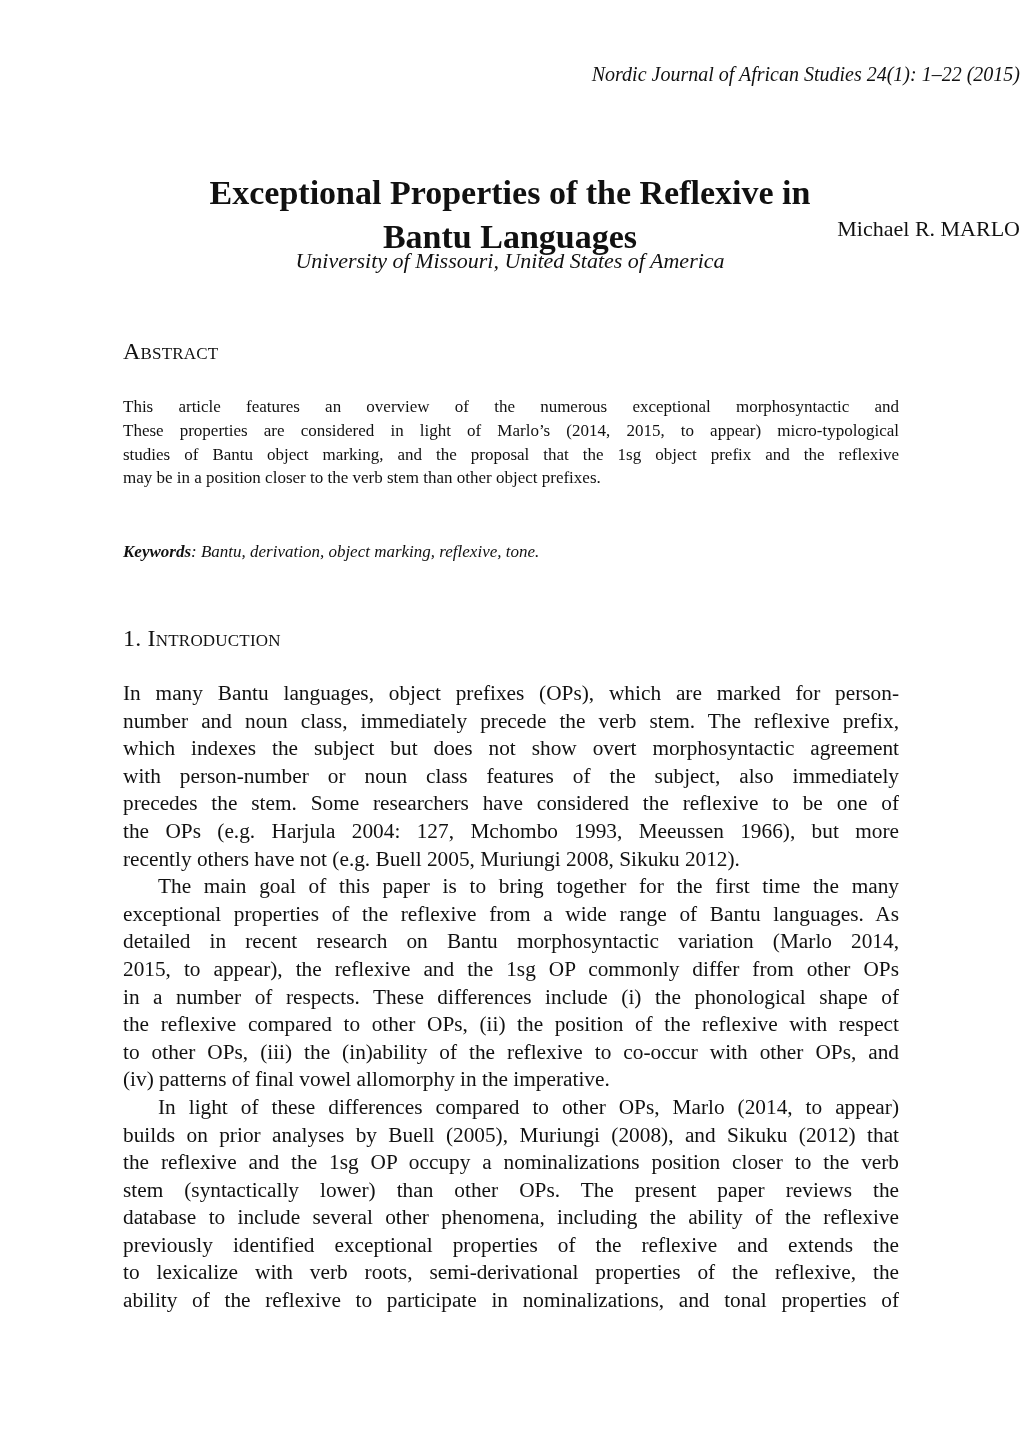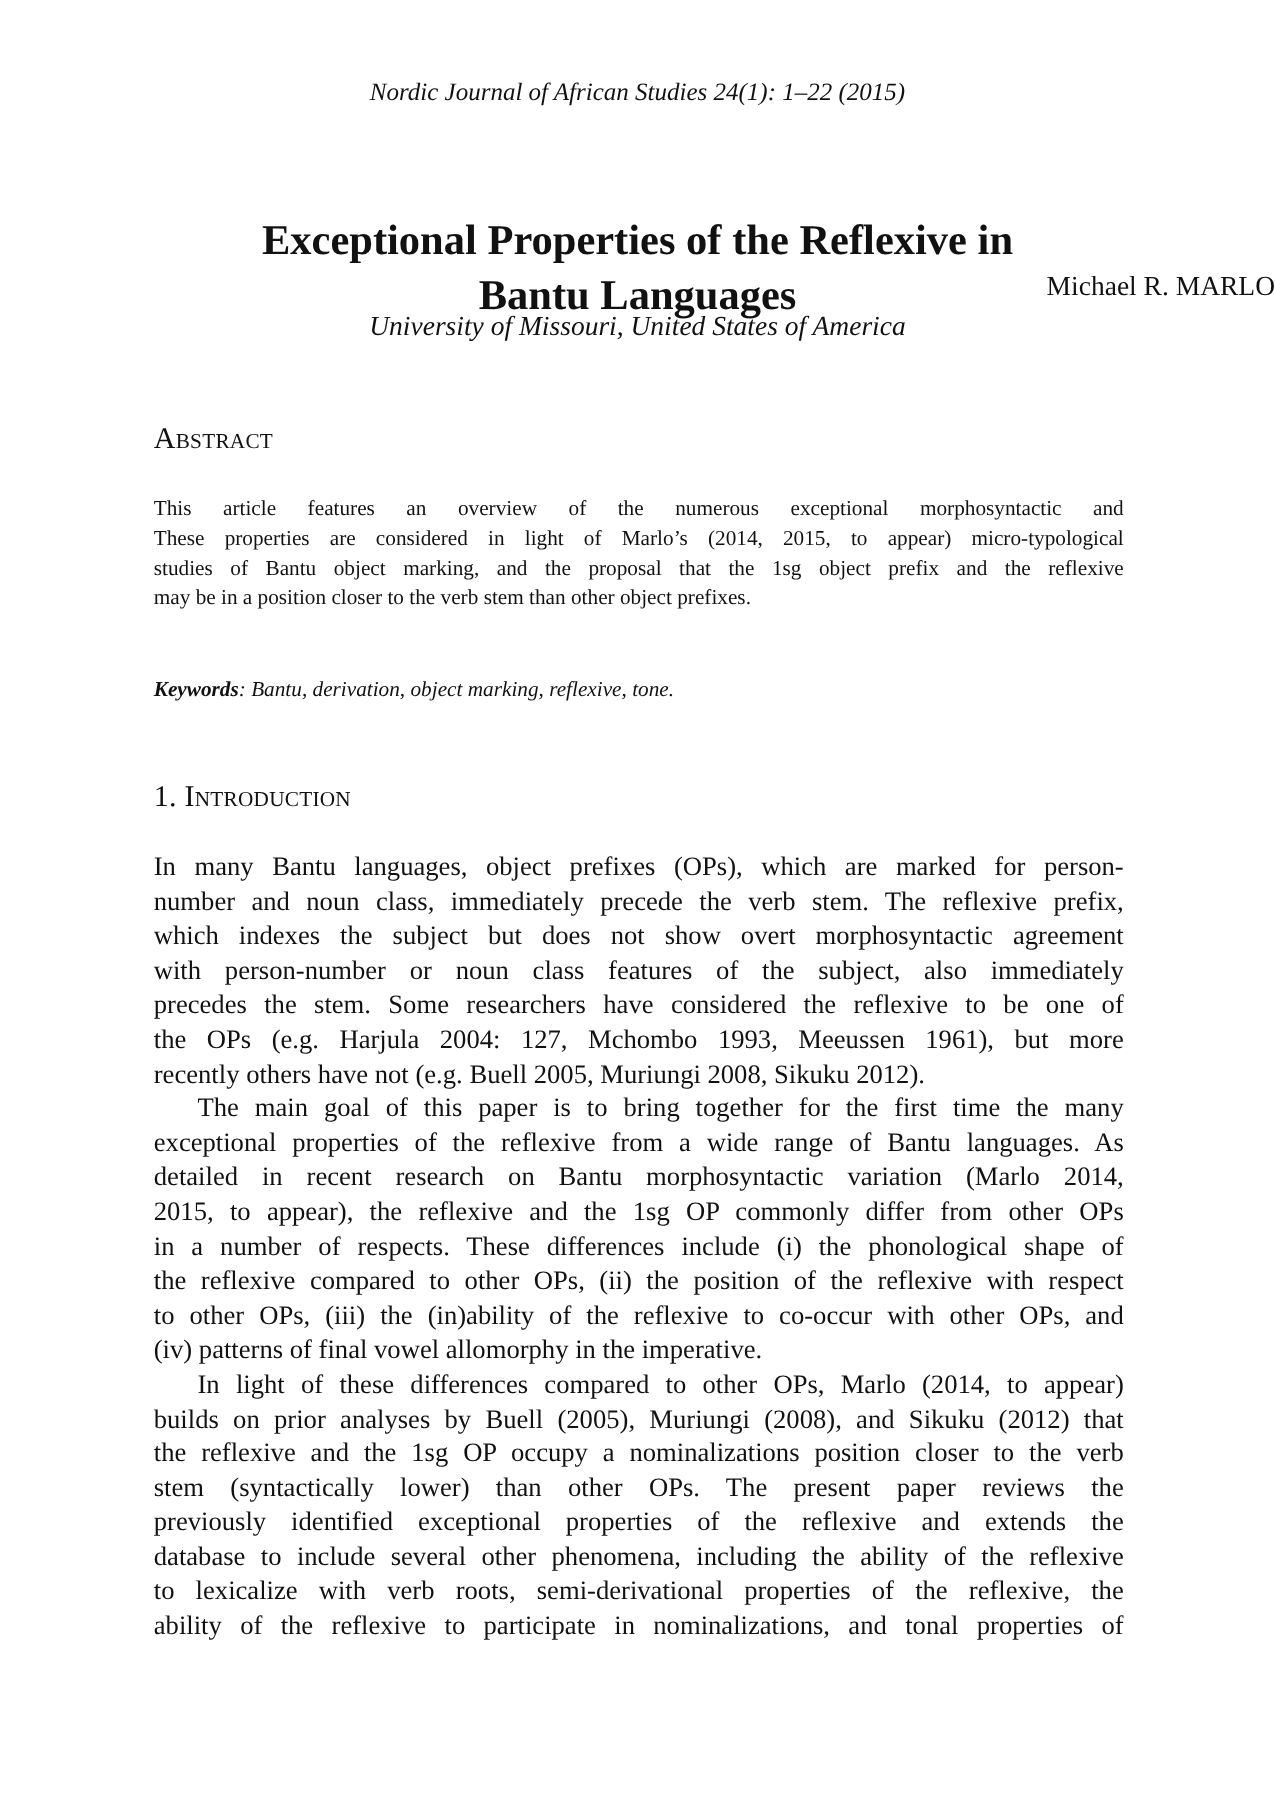--- a/index.html
+++ b/index.html
@@ -1,21 +1,21 @@
 <!DOCTYPE html>
 <html><head>
   <meta charset="utf-8">
   <style>
     html, body { margin: 0; padding: 0; background: #ffffff; }
     body {
       width: 1020px; height: 1442px; position: relative; overflow: hidden;
       font-family: "Liberation Serif", "DejaVu Serif", serif; color: #111111;
     }
     .journal {
-      position: absolute; top: 62px; left: 0; width: 1020px; text-align: center;
+      position: absolute; top: 62px; left: 0; width: 1020px; text-align: right;
       font-style: italic; font-size: 20px; line-height: 24px;
     }
     .title {
       position: absolute; top: 126px; left: 0; width: 1020px; text-align: center;
       font-weight: bold; font-size: 34px; line-height: 44px; margin-top: 45px;
     }
     .author {
       position: absolute; top: 216px; left: 0; width: 1020px; text-align: right;
       font-size: 22px; line-height: 26px;
     }
@@ -71,36 +71,36 @@
 
 <div class="heading intro-heading">1. Introduction</div>
 
 <div class="block body">
   <div>
     <span class="line">In many Bantu languages, object prefixes (OPs), which are marked for person-</span>
     <span class="line">number and noun class, immediately precede the verb stem. The reflexive prefix,</span>
     <span class="line">which indexes the subject but does not show overt morphosyntactic agreement</span>
     <span class="line">with person-number or noun class features of the subject, also immediately</span>
     <span class="line">precedes the stem. Some researchers have considered the reflexive to be one of</span>
-    <span class="line">the OPs (e.g. Harjula 2004: 127, Mchombo 1993, Meeussen 1961), but more</span>
+    <span class="line">the OPs (e.g. Harjula 2004: 127, Mchombo 1993, Meeussen 1966), but more</span>
     <span class="line last">recently others have not (e.g. Buell 2005, Muriungi 2008, Sikuku 2012).</span>
   </div>
   <div>
     <span class="line indent">The main goal of this paper is to bring together for the first time the many</span>
     <span class="line">exceptional properties of the reflexive from a wide range of Bantu languages. As</span>
     <span class="line">detailed in recent research on Bantu morphosyntactic variation (Marlo 2014,</span>
     <span class="line">2015, to appear), the reflexive and the 1sg OP commonly differ from other OPs</span>
     <span class="line">in a number of respects. These differences include (i) the phonological shape of</span>
     <span class="line">the reflexive compared to other OPs, (ii) the position of the reflexive with respect</span>
     <span class="line">to other OPs, (iii) the (in)ability of the reflexive to co-occur with other OPs, and</span>
     <span class="line last">(iv) patterns of final vowel allomorphy in the imperative.</span>
   </div>
   <div>
     <span class="line indent">In light of these differences compared to other OPs, Marlo (2014, to appear)</span>
     <span class="line">builds on prior analyses by Buell (2005), Muriungi (2008), and Sikuku (2012) that</span>
     <span class="line">the reflexive and the 1sg OP occupy a nominalizations position closer to the verb</span>
     <span class="line">stem (syntactically lower) than other OPs. The present paper reviews the</span>
+    <span class="line">database to include several other phenomena, including the ability of the reflexive</span>
     <span class="line">previously identified exceptional properties of the reflexive and extends the</span>
-    <span class="line">database to include several other phenomena, including the ability of the reflexive</span>
     <span class="line">to lexicalize with verb roots, semi-derivational properties of the reflexive, the</span>
     <span class="line">ability of the reflexive to participate in nominalizations, and tonal properties of</span>
   </div>
 </div>
 
 </body></html>

